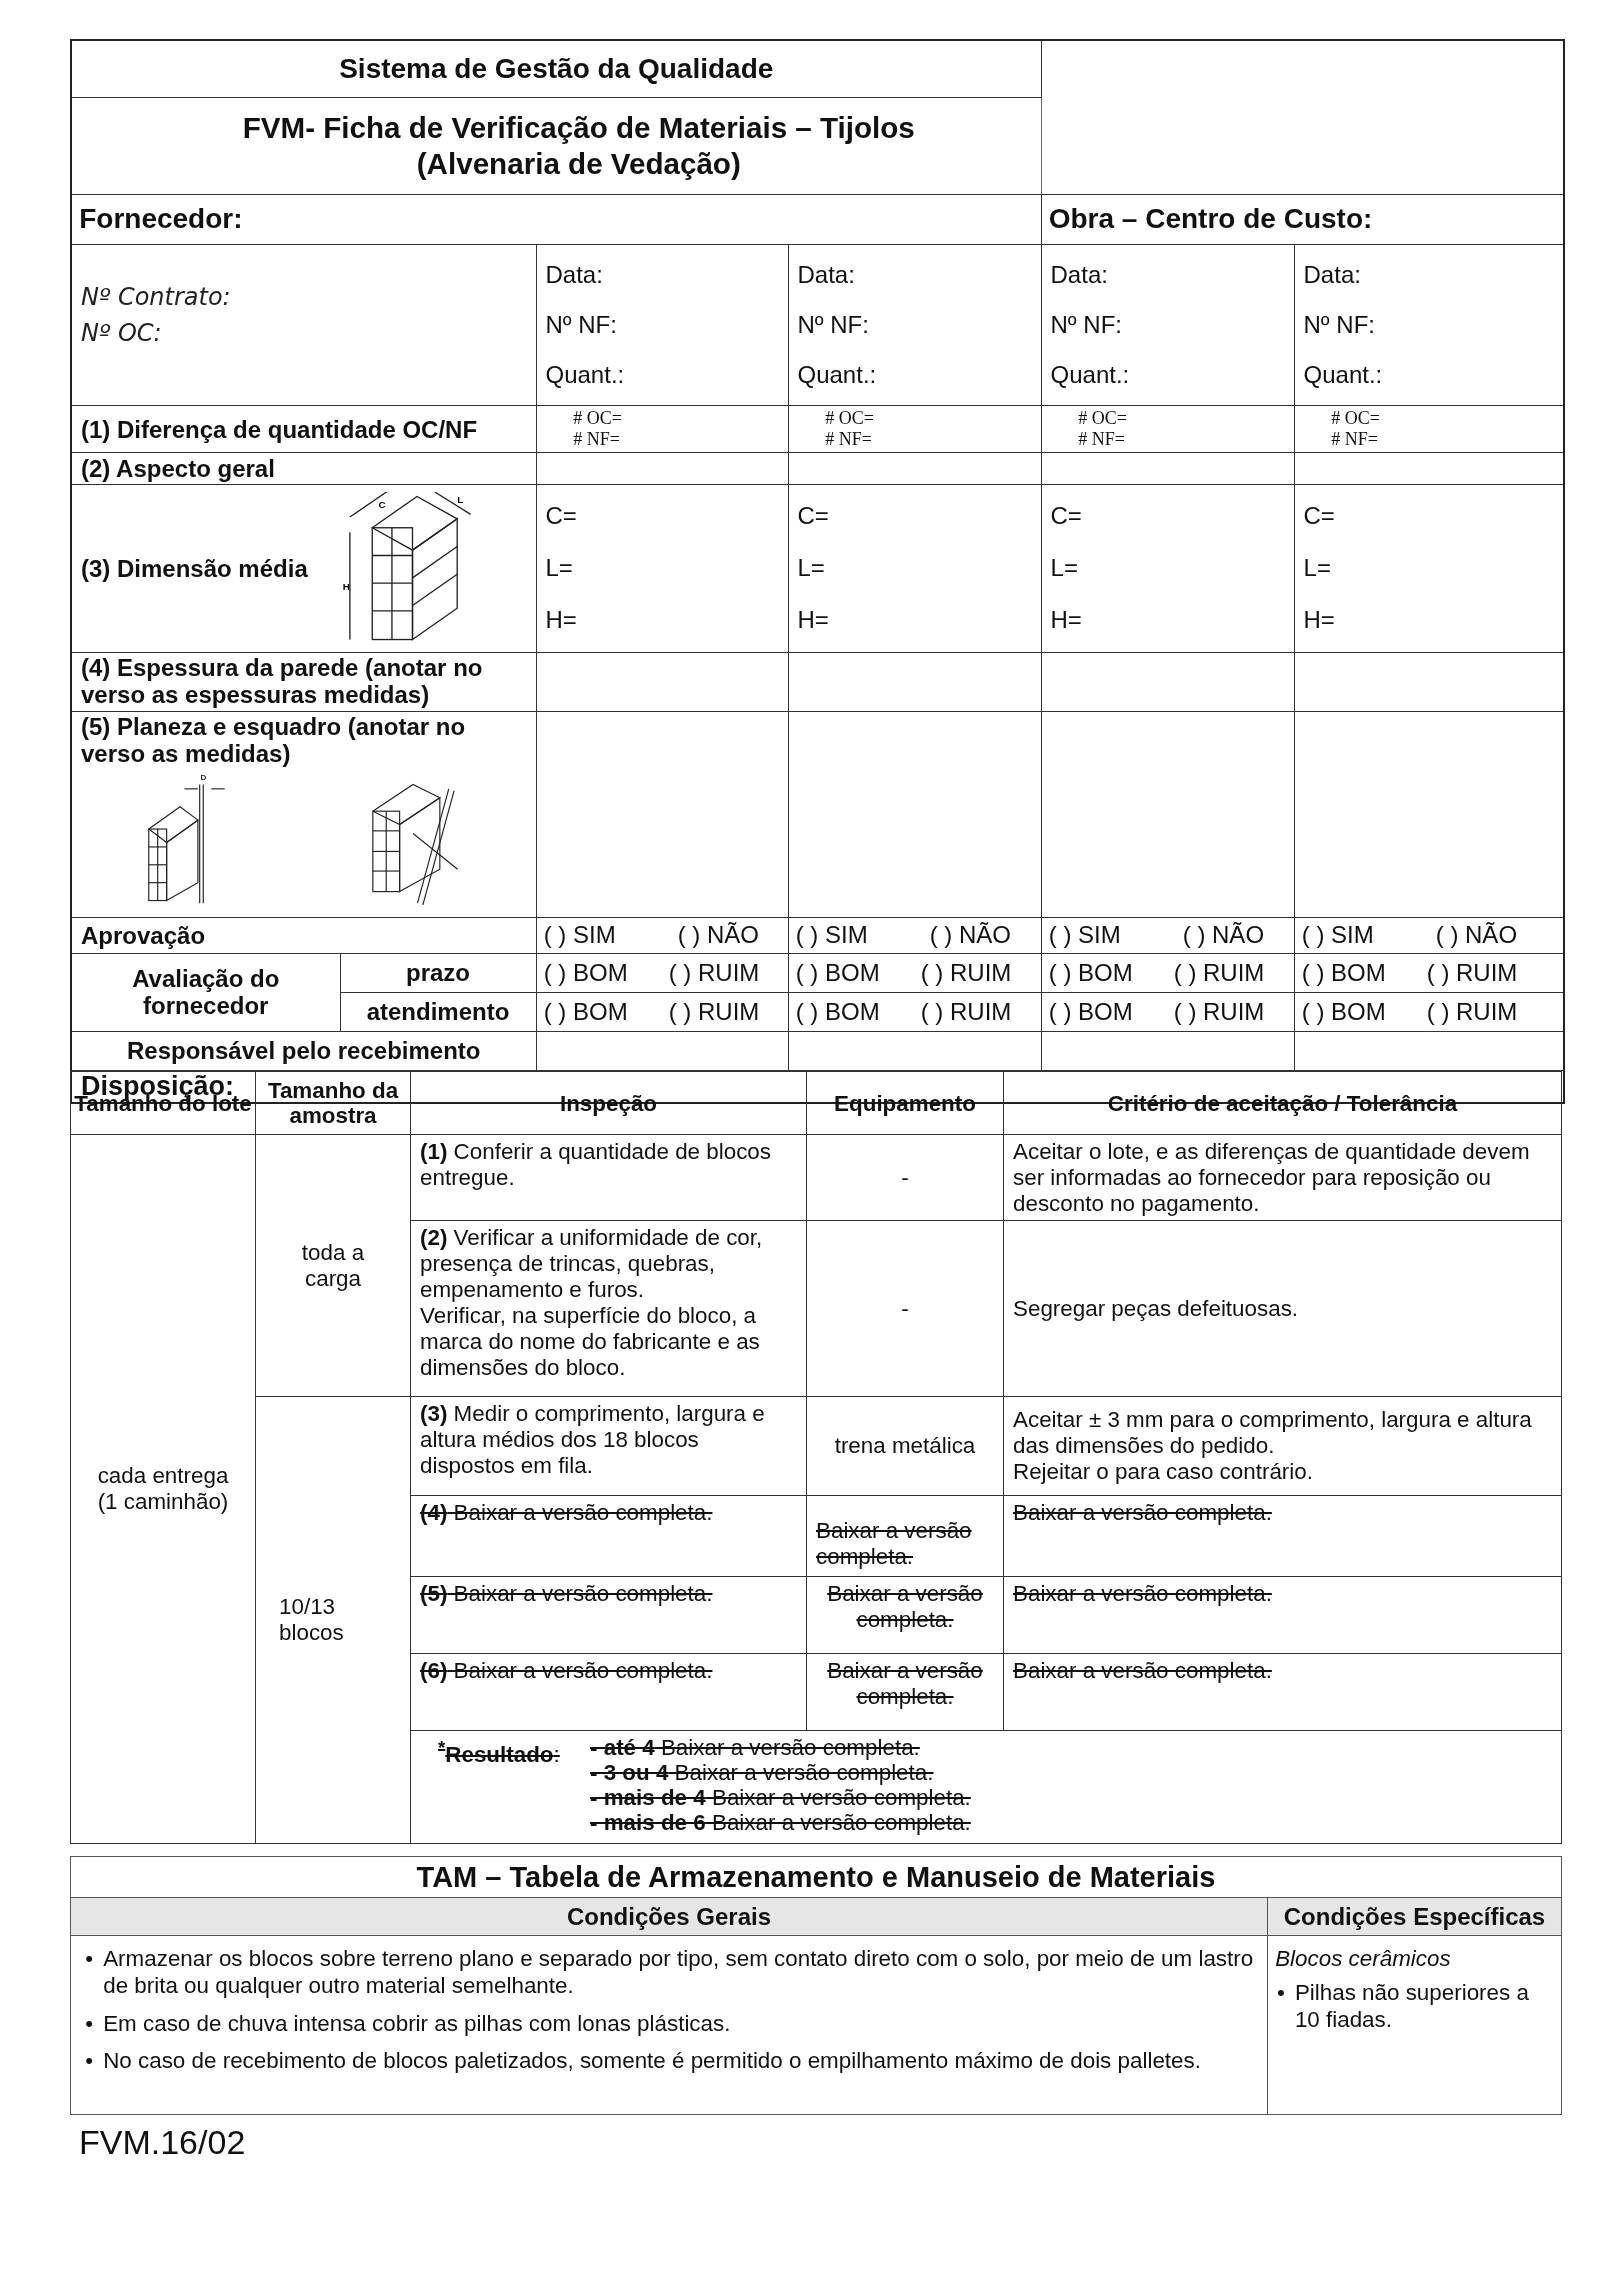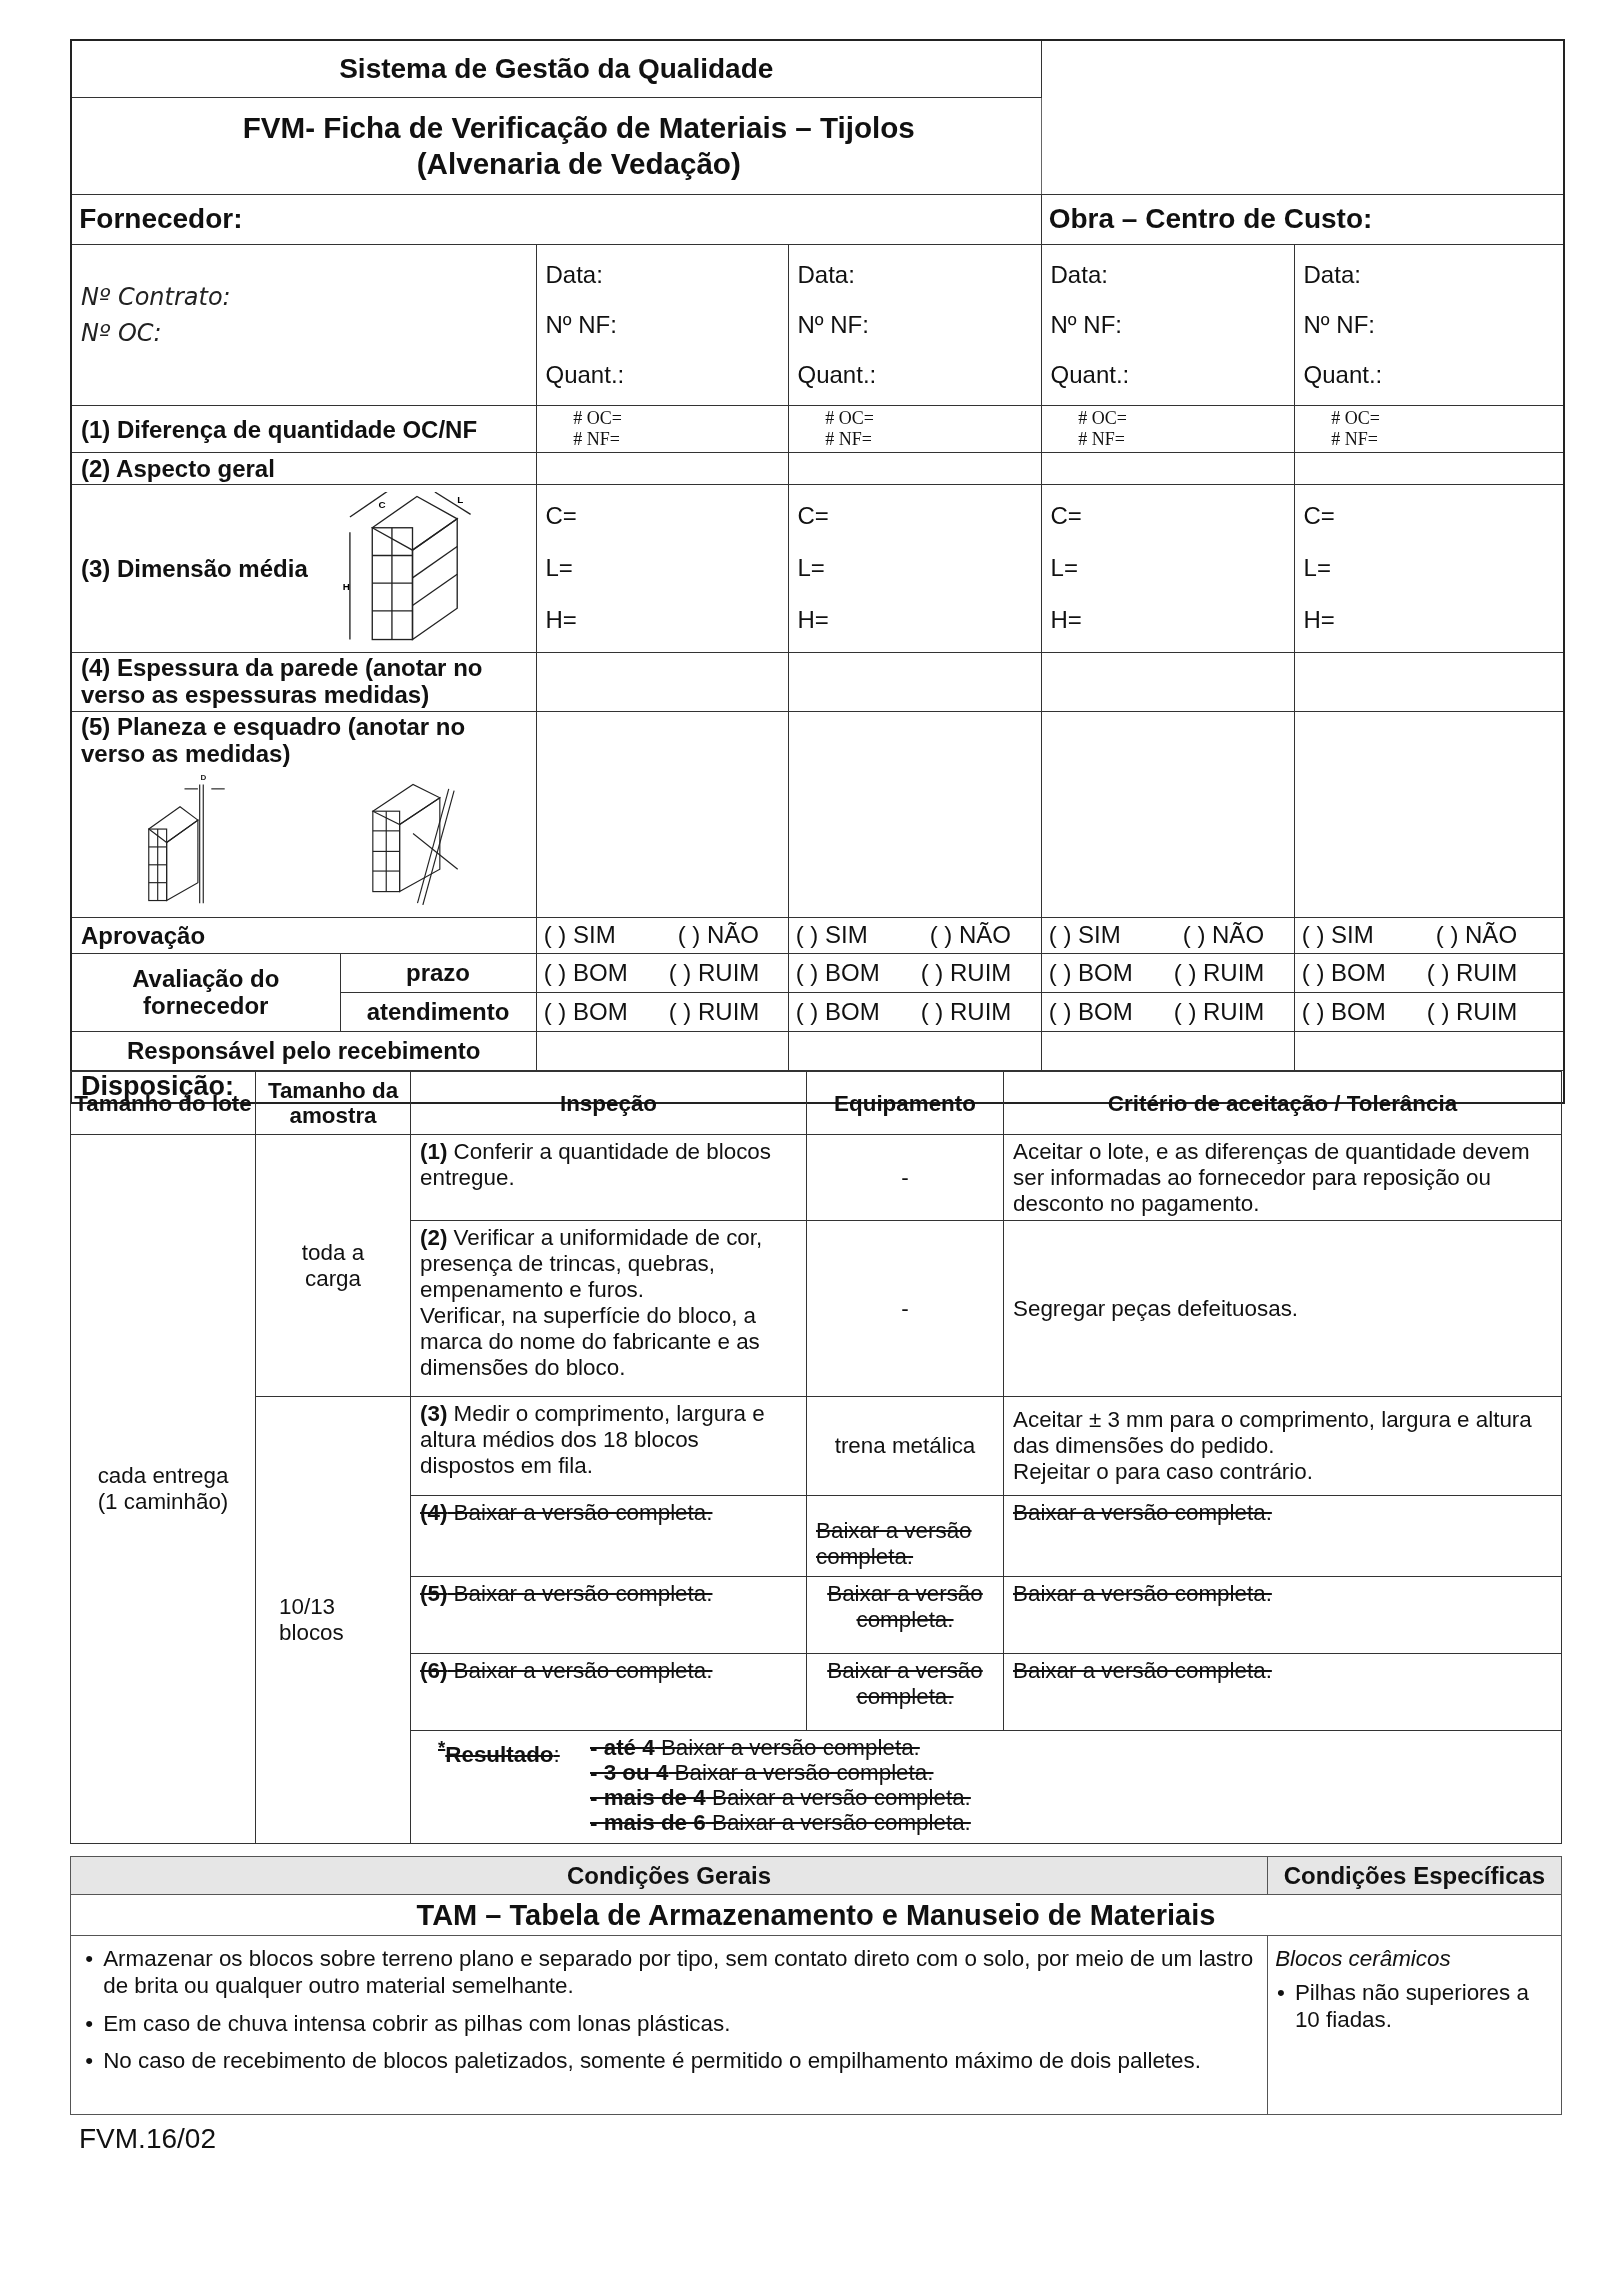--- a/index.html
+++ b/index.html
@@ -38,21 +38,21 @@
 
   #tam { position: absolute; left: 70px; top: 1856px; width: 1491px; border: 1.8px solid #777; }
   #tam td { border: 1.8px solid #555; font-size: 22.4px; }
   .tamtitle { text-align: center; font-weight: bold; font-size: 29px !important; height: 41px; vertical-align: middle; }
   .tamhead { background: #e6e6e6; text-align: center; font-weight: bold; font-size: 24px !important; height: 38px; vertical-align: middle; }
   .tamcell { padding: 9px 12.5px; line-height: 27px; height: 179px; }
   .tamcell ul { list-style: none; }
   .tamcell li { padding-left: 19.7px; text-indent: -18px; margin-bottom: 10.7px; }
   .tamcell li::before { content: "•"; display: inline-block; width: 18px; text-indent: 0; }
 
-  #footer { position: absolute; left: 79px; top: 2123px; font-size: 28px; }
+  #footer { position: absolute; left: 79px; top: 2123px; font-size: 34px; }
   svg { display: block; }
 </style>
 </head>
 <body>
 
 <table id="form">
   <colgroup>
     <col style="width:269px">
       <col style="width:196px">
     <col style="width:252px">
@@ -309,26 +309,26 @@
 </tbody>
   </table>
 
 <table id="tam">
   <colgroup>
       <col style="width:1197px">
       <col style="width:294px">
     </colgroup>
   <tbody>
       <tr>
+        <td colspan="2" class="tamtitle">TAM – Tabela de Armazenamento e Manuseio de Materiais</td>
+      </tr>
+  <tr>
     <td class="tamhead">Condições Gerais</td>
     <td class="tamhead">Condições Específicas</td>
   </tr>
-  <tr>
-        <td colspan="2" class="tamtitle">TAM – Tabela de Armazenamento e Manuseio de Materiais</td>
-      </tr>
   <tr>
     <td class="tamcell">
       <ul>
         <li>Armazenar os blocos sobre terreno plano e separado por tipo, sem contato direto com o solo, por meio de um lastro de brita ou qualquer outro material semelhante.</li>
         <li>Em caso de chuva intensa cobrir as pilhas com lonas plásticas.</li>
         <li>No caso de recebimento de blocos paletizados, somente é permitido o empilhamento máximo de dois palletes.</li>
       </ul>
     </td>
     <td class="tamcell" style="padding-left:7.2px">
       <div style="font-style:italic;margin-bottom:7px">Blocos cerâmicos</div>

